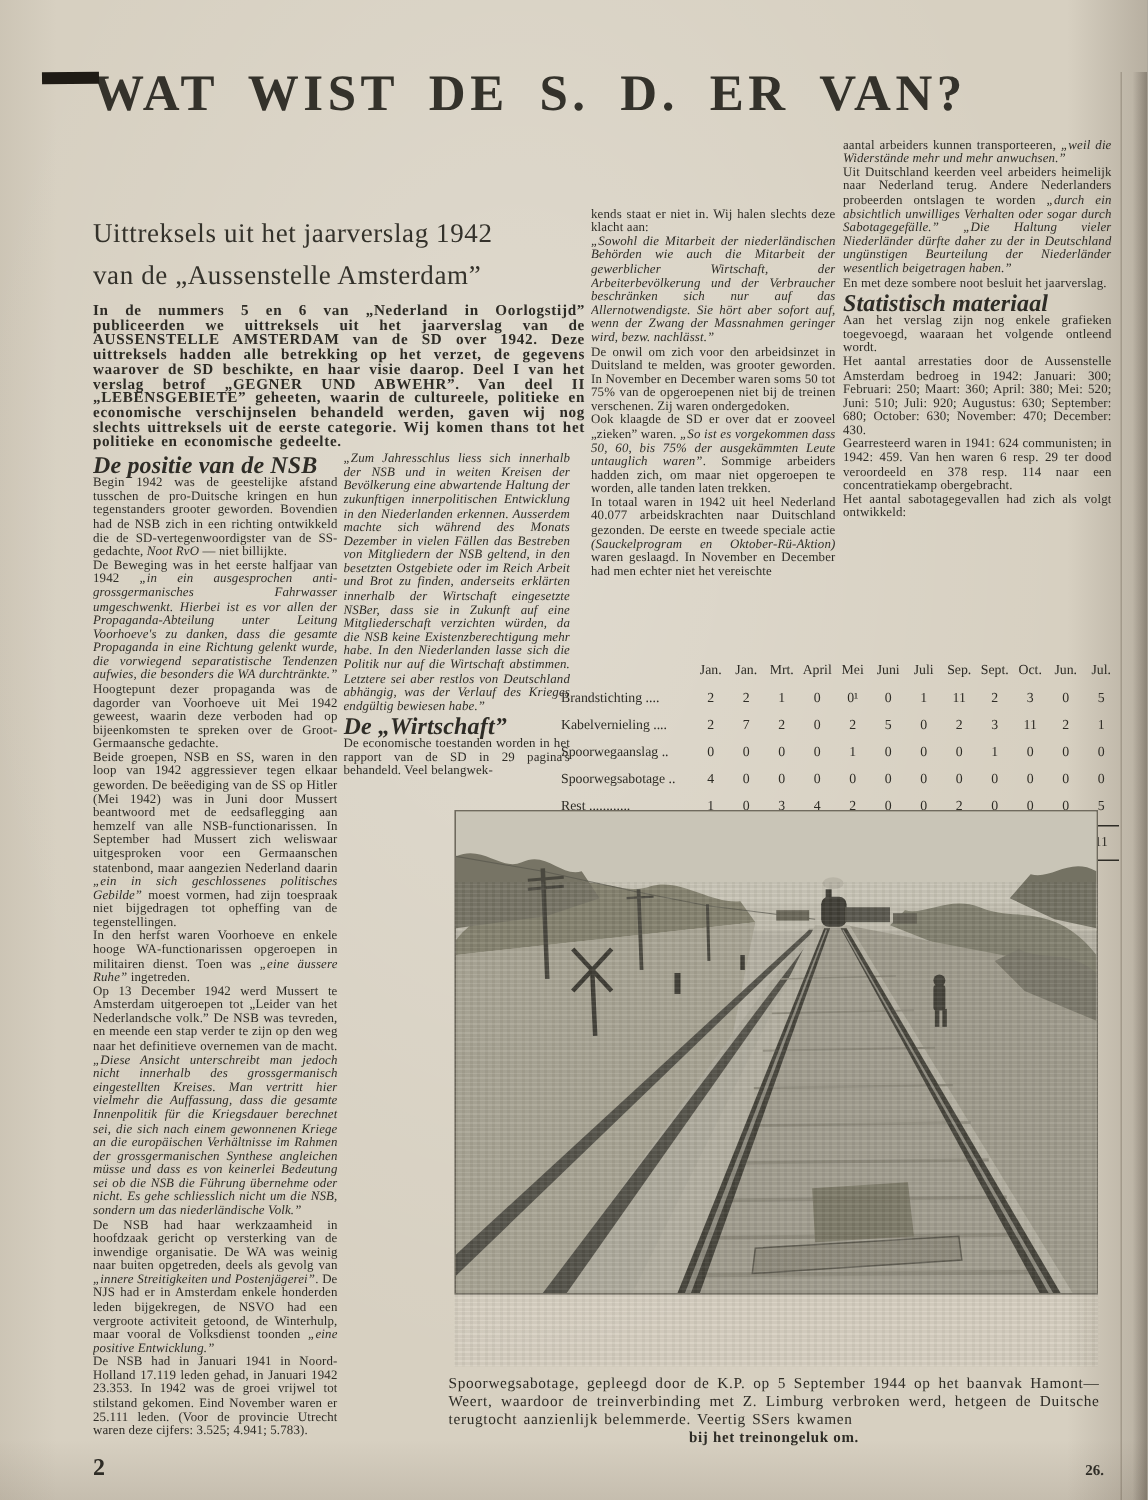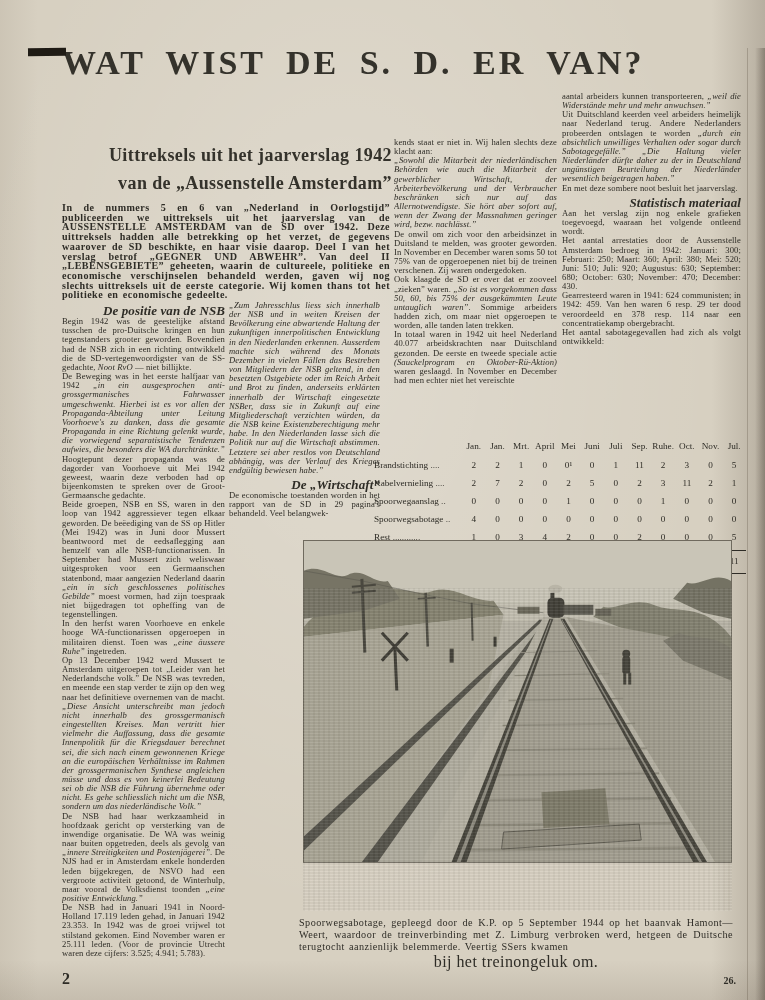--- a/index.html
+++ b/index.html
@@ -7,52 +7,52 @@
     background-color:#d7d0c1;
     background-image:
       radial-gradient(ellipse at 45% 35%, rgba(255,255,255,0.22), rgba(0,0,0,0) 62%),
       linear-gradient(90deg, rgba(110,95,75,0.10) 0%, rgba(0,0,0,0) 5%, rgba(0,0,0,0) 93%, rgba(70,58,45,0.22) 100%),
       linear-gradient(0deg, rgba(90,75,60,0.14) 0%, rgba(0,0,0,0) 4%);
     font-family:"Liberation Serif", serif;color:#2e2c26;}
   .abs{position:absolute;margin-top:48px;}
   
   #main-title{left:62px;top:44px;width:492px;font-size:34px;font-weight:bold;
     letter-spacing:3px;word-spacing:9px;color:#34322b;white-space:nowrap;}
-  .subtitle{left:62px;width:330px;text-align:right;font-size:18px;font-weight:bold;color:#34322b;letter-spacing:0.4px;}
+  .subtitle{left:62px;width:330px;text-align:left;font-size:18px;font-weight:normal;color:#34322b;letter-spacing:0.4px;}
   #subtitle-1{top:97px;} #subtitle-2{top:125px;}
   
   #intro{left:62px;top:155px;width:328px;font-size:10.1px;line-height:9.7px;
     font-weight:bold;text-align:justify;letter-spacing:0.45px;word-spacing:1.4px;}
   
   .col{font-size:8.6px;line-height:9.15px;text-align:justify;letter-spacing:0.1px;overflow:hidden;}
   #col1{left:62px;top:253px;width:163px;height:690px;}
   #col2{left:229px;top:253px;width:151px;height:302px;}
   #col3{left:394px;top:90px;width:163px;height:302px;}
   #col4{left:562px;top:44px;width:179px;height:348px;}
   .seg-r{font-style:normal;}
   .seg-i{font-style:italic;}
-  .seg-h{display:block;font-size:13px;font-weight:bold;font-style:italic;margin:5px 0 2px;text-align:right;}
+  .seg-h{display:block;font-size:16px;font-weight:bold;font-style:italic;margin:5px 0 2px;text-align:left;}
   
   #sabotage-table{left:374px;top:392px;width:372px;font-size:9.2px;
     display:grid;grid-template-columns:88px repeat(12,1fr);align-items:baseline;}
   .t-head{text-align:center;padding:2px 0 5px;line-height:9px;}
   .t-label{white-space:nowrap;overflow:hidden;padding:4.6px 0;line-height:9px;text-align:left;}
   .t-val{text-align:center;padding:4.6px 0;line-height:9px;}
   .t-rule{grid-column:2/-1;border-top:1.3px solid #2e2c26;height:0;margin:3px 0 1px;}
   
   #photo-frame{left:303px;top:540px;width:429px;height:323px;border:1px solid #6f6a5e;
     background:#b7b3a5;box-sizing:border-box;}
   #photo-frame svg{display:block;width:100%;height:100%;}
   #photo-grain{left:303px;top:540px;width:429px;height:323px;pointer-events:none;
     background-image:repeating-linear-gradient(0deg, rgba(255,255,255,0.05) 0 1px, rgba(0,0,0,0.04) 1px 3px),
       repeating-linear-gradient(90deg, rgba(0,0,0,0.03) 0 2px, rgba(255,255,255,0.03) 2px 5px);}
   
   #caption{left:299px;top:869px;width:434px;font-size:10.2px;line-height:11.8px;
     font-weight:normal;text-align:justify;letter-spacing:0.45px;word-spacing:1.2px;}
-  #caption-last{left:299px;top:905px;width:434px;font-size:16px;font-weight:normal;
+  #caption-last{left:299px;top:905px;width:434px;font-size:10px;font-weight:bold;
     text-align:center;letter-spacing:0.45px;}
   
   #folio-left{left:62px;top:922px;font-size:16px;font-weight:bold;}
   #folio-right{left:690px;top:927px;width:46px;text-align:right;font-size:10px;font-weight:bold;}
   
   #mark-top-left{left:28px;top:0;width:38px;height:8px;background:#1f1b15;transform:rotate(-0.6deg);}
   #crease-right{left:747px;top:0;width:1px;height:1000px;background:rgba(70,58,45,0.25);}
   #edge-right{right:0;top:0;width:10px;height:1000px;
     background:linear-gradient(90deg, rgba(0,0,0,0) 0%, rgba(55,45,35,0.35) 100%);}
   #edge-bottom{left:540px;top:984px;width:225px;height:16px;background:#1c1812;
@@ -79,23 +79,23 @@
   <div class="abs" id="sabotage-table">
       <div class="t-head"></div>
       <div class="t-head">Jan.</div>
       <div class="t-head">Jan.</div>
       <div class="t-head">Mrt.</div>
       <div class="t-head">April</div>
       <div class="t-head">Mei</div>
       <div class="t-head">Juni</div>
       <div class="t-head">Juli</div>
       <div class="t-head">Sep.</div>
-      <div class="t-head">Ruhe.</div>
+      <div class="t-head">Sept.</div>
       <div class="t-head">Oct.</div>
-      <div class="t-head">Nov.</div>
+      <div class="t-head">Jun.</div>
       <div class="t-head">Jul.</div>
       <div class="t-label">Brandstichting ....</div>
       <div class="t-val">2</div>
       <div class="t-val">2</div>
       <div class="t-val">1</div>
       <div class="t-val">0</div>
       <div class="t-val">0¹</div>
       <div class="t-val">0</div>
       <div class="t-val">1</div>
       <div class="t-val">11</div>

